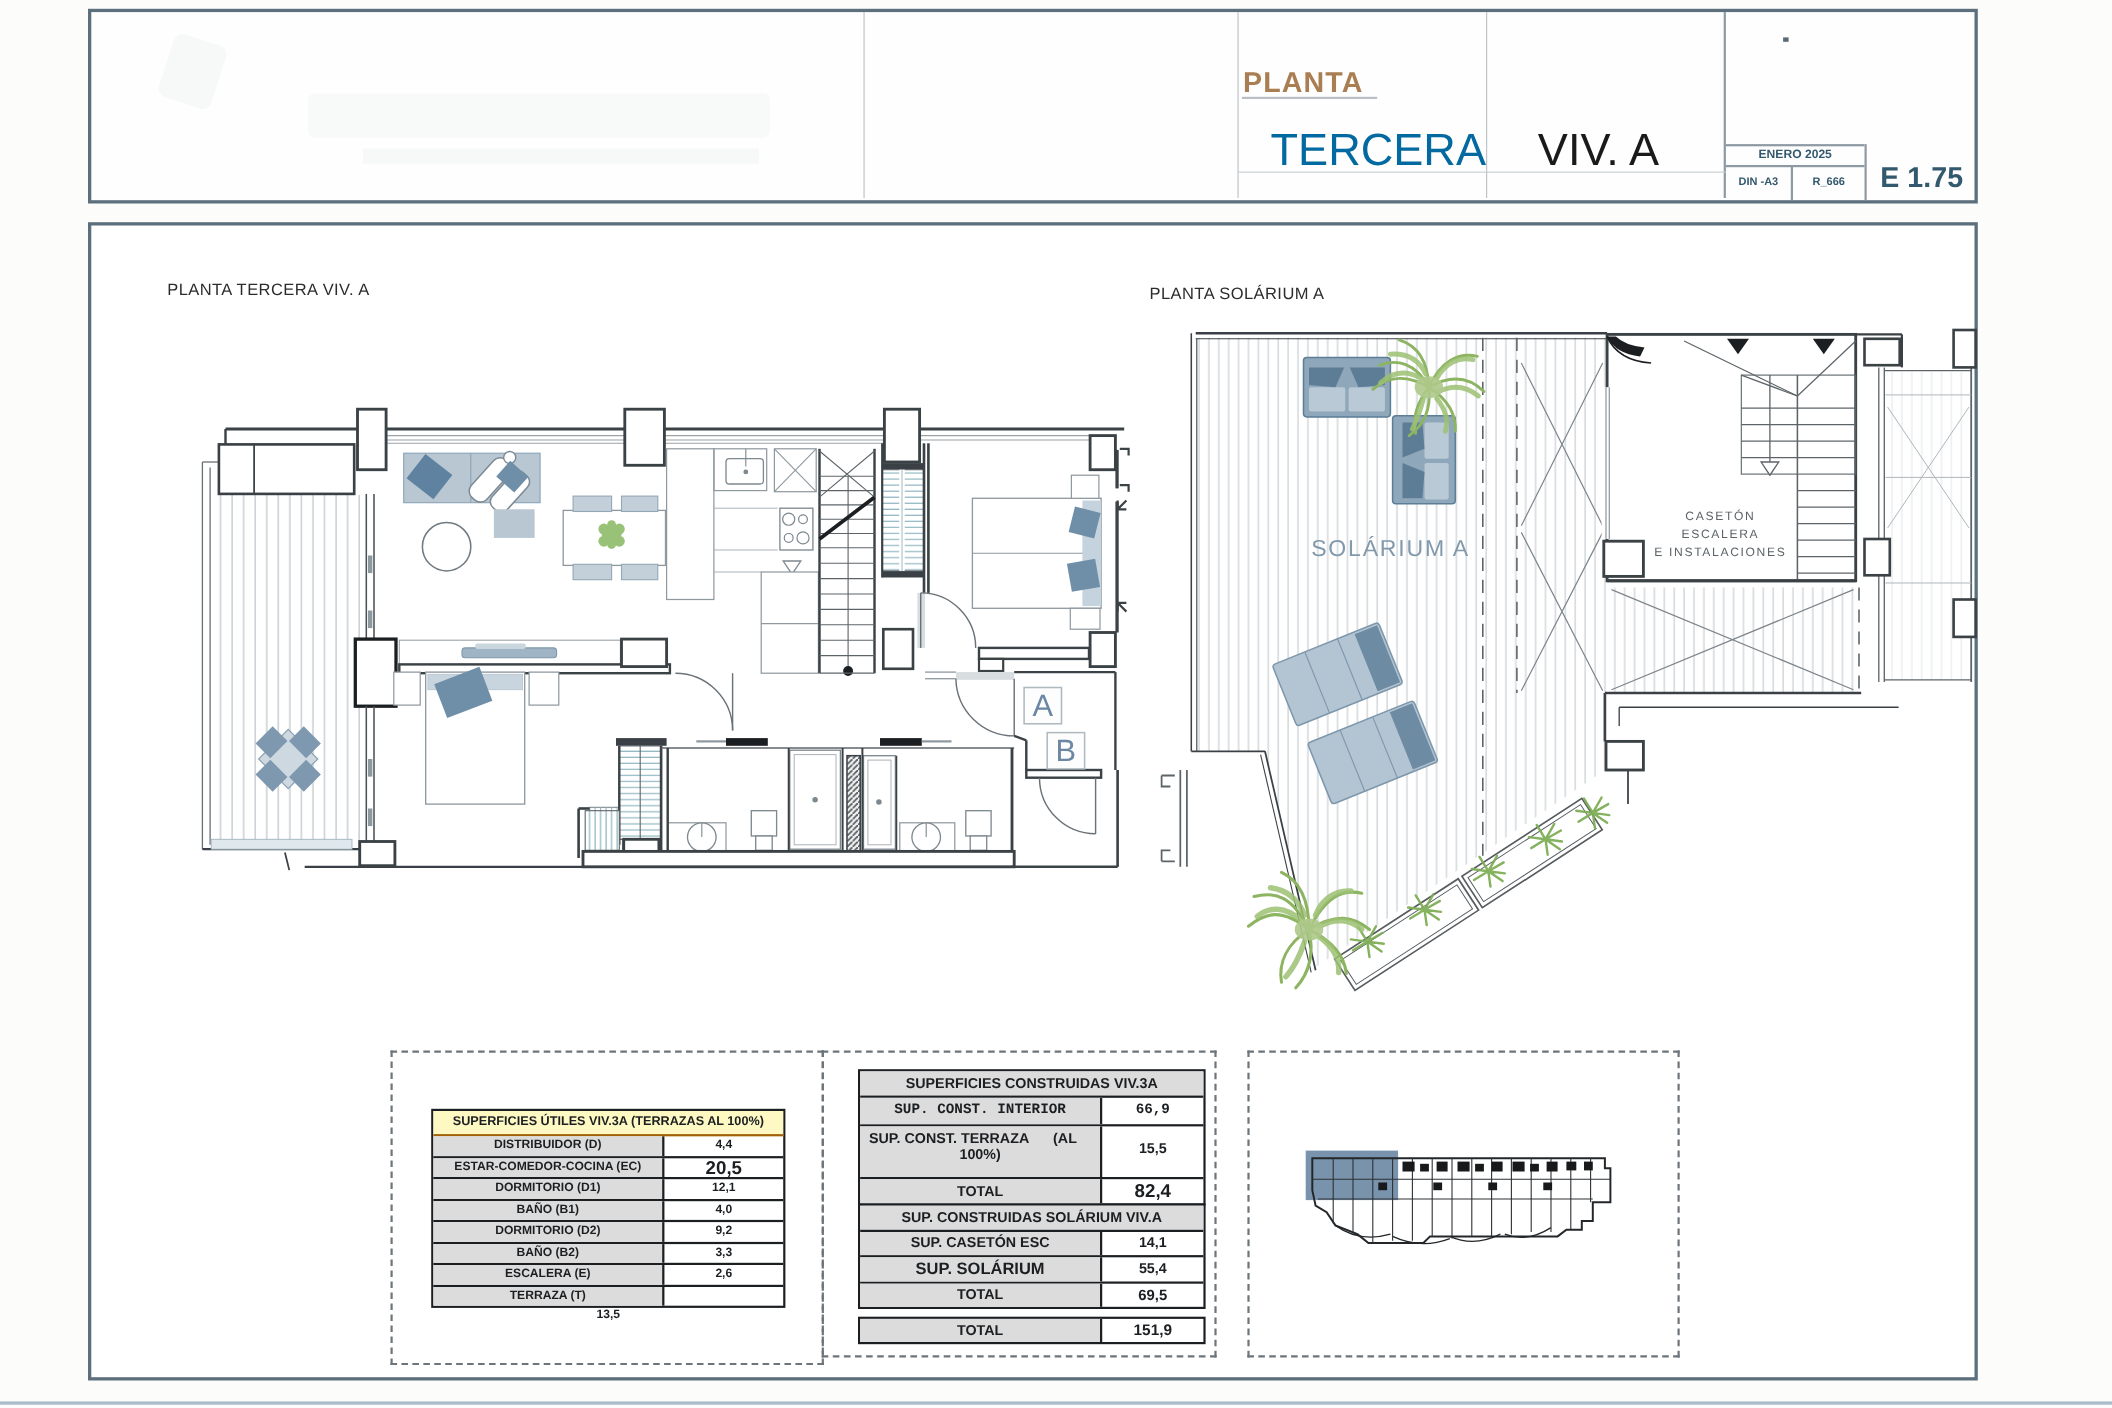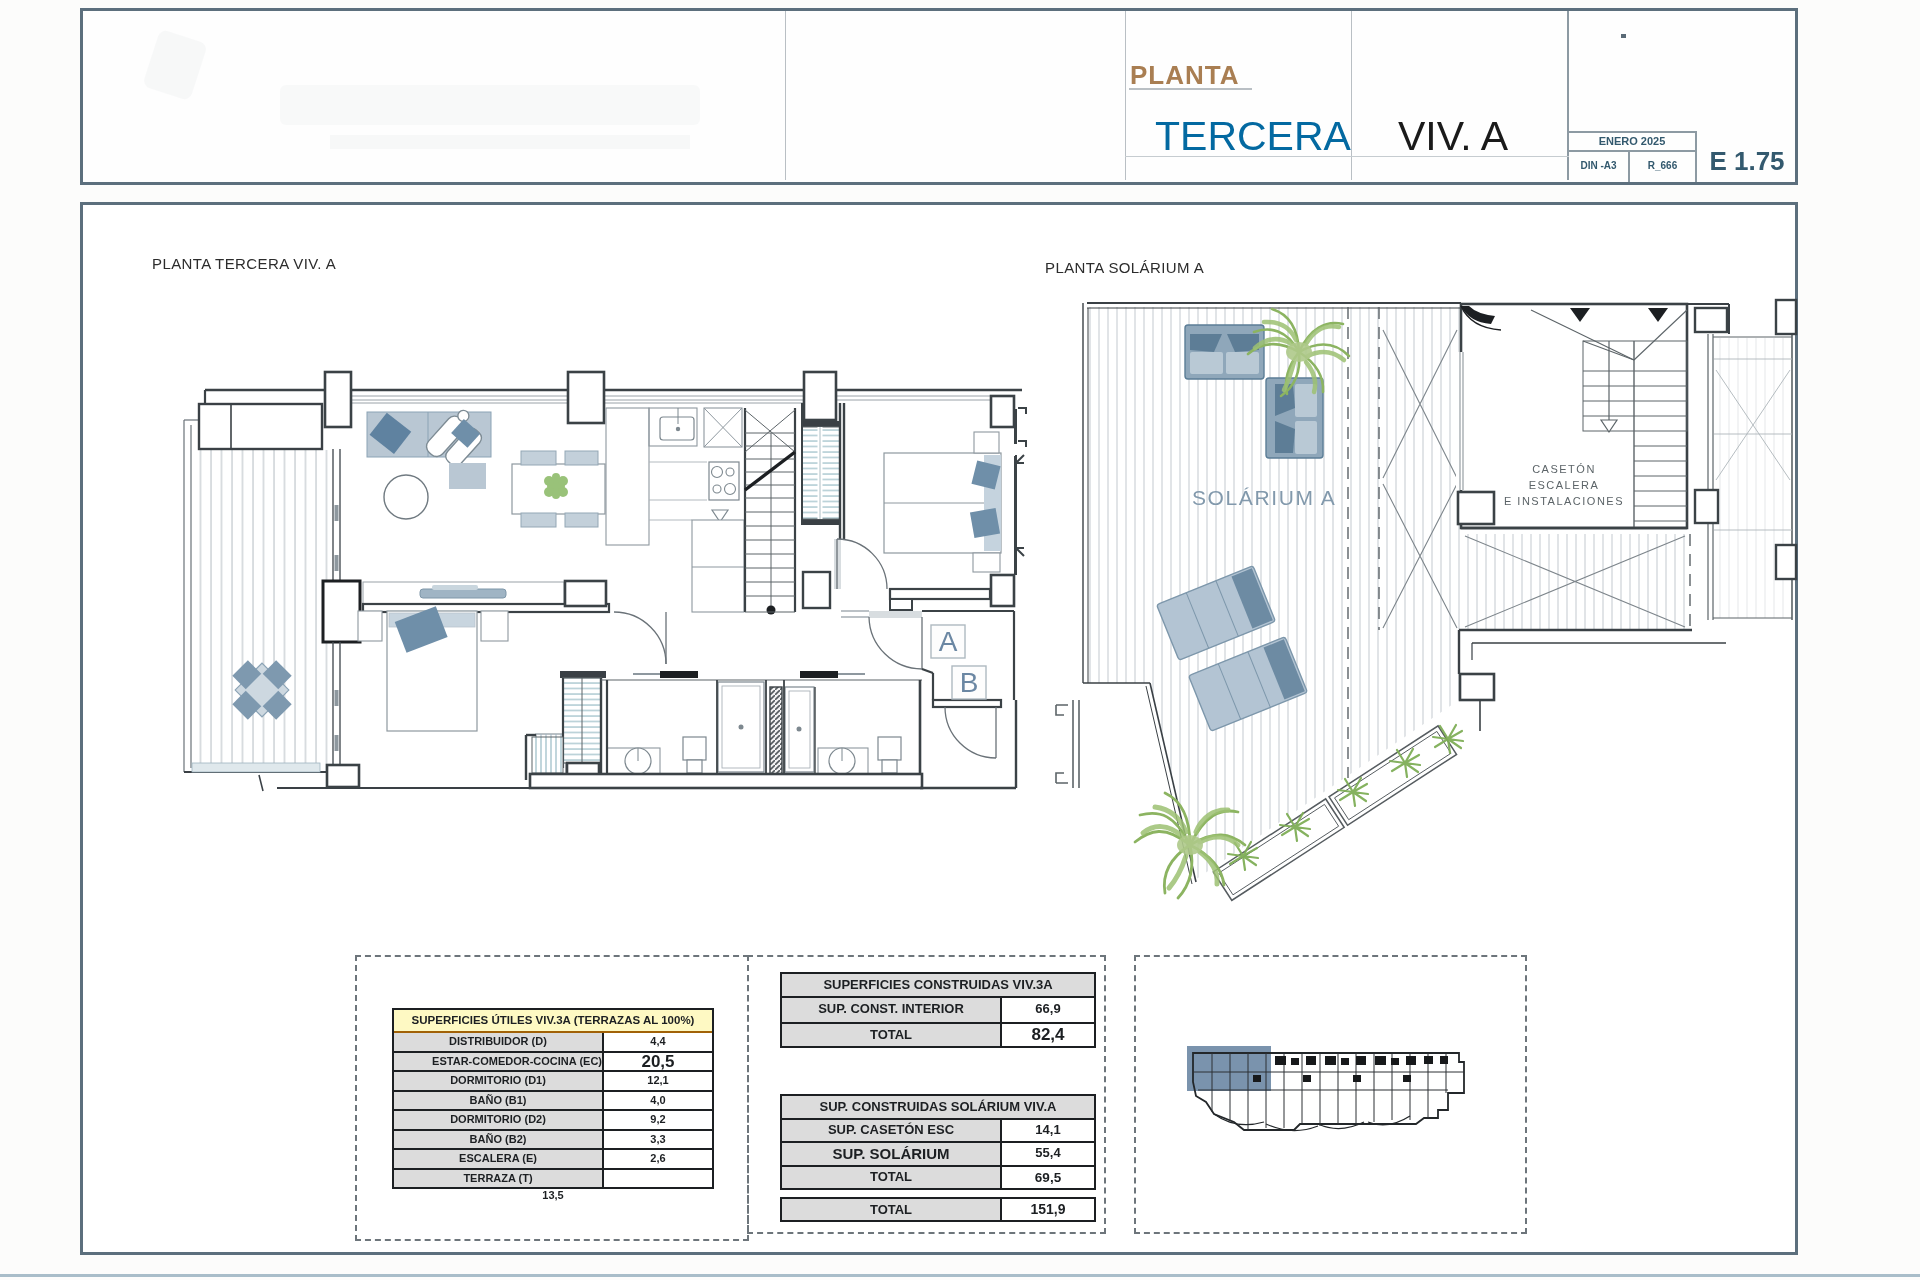--- a/index.html
+++ b/index.html
@@ -716,21 +716,21 @@
 
 <div class="abs" style="left:1134px;top:955px;width:389px;height:275px;border:2.5px dashed #6d757b;"></div>
 
 <div class="abs" style="left:392px;top:1008px;width:318px;border:2.5px solid #1c1f22;font-weight:bold;color:#1c1f22;">
   <div style="height:21px;background:#fef9c3;border-bottom:2px solid #a16207;text-align:center;font-size:11.5px;line-height:21px;">SUPERFICIES ÚTILES VIV.3A (TERRAZAS AL 100%)</div>
   <div style="display:flex;height:17.5px;border-bottom:2px solid #1c1f22;">
       <div style="width:208px;background:#dcdcdc;border-right:2px solid #1c1f22;text-align:center;font-size:11px;line-height:17.5px;">DISTRIBUIDOR (D)</div>
       <div style="flex:1;text-align:center;font-size:11px;line-height:17.5px;">4,4</div>
     </div>
   <div style="display:flex;height:17.5px;border-bottom:2px solid #1c1f22;">
-      <div style="width:208px;background:#dcdcdc;border-right:2px solid #1c1f22;text-align:right;font-size:11px;line-height:17.5px;">ESTAR-COMEDOR-COCINA (EC)</div>
+      <div style="width:208px;background:#dcdcdc;border-right:2px solid #1c1f22;text-align:center;font-size:11px;line-height:17.5px;">ESTAR-COMEDOR-COCINA (EC)</div>
       <div style="flex:1;text-align:center;font-size:17px;line-height:17.5px;">20,5</div>
     </div>
   <div style="display:flex;height:17.5px;border-bottom:2px solid #1c1f22;">
       <div style="width:208px;background:#dcdcdc;border-right:2px solid #1c1f22;text-align:center;font-size:11px;line-height:17.5px;">DORMITORIO (D1)</div>
       <div style="flex:1;text-align:center;font-size:11px;line-height:17.5px;">12,1</div>
     </div>
   <div style="display:flex;height:17.5px;border-bottom:2px solid #1c1f22;">
       <div style="width:208px;background:#dcdcdc;border-right:2px solid #1c1f22;text-align:center;font-size:11px;line-height:17.5px;">BAÑO (B1)</div>
       <div style="flex:1;text-align:center;font-size:11px;line-height:17.5px;">4,0</div>
     </div>
@@ -747,23 +747,27 @@
       <div style="flex:1;text-align:center;font-size:11px;line-height:17.5px;">2,6</div>
     </div>
   <div style="display:flex;height:17.5px;flex-direction:column;">
       <div style="width:208px;background:#dcdcdc;border-right:2px solid #1c1f22;text-align:center;font-size:11px;line-height:17.5px;">TERRAZA (T)</div>
       <div style="flex:1;text-align:center;font-size:11px;line-height:17.5px;">13,5</div>
     </div>
 </div>
 
 <div class="abs" style="left:780px;top:972px;width:312px;border:2.5px solid #1c1f22;font-weight:bold;color:#1c1f22;">
   <div style="height:22px;background:#dcdcdc;border-bottom:2.5px solid #1c1f22;text-align:center;font-size:13px;line-height:22px;">SUPERFICIES CONSTRUIDAS VIV.3A</div>
-  <div style="display:flex;height:24px;border-bottom:2.5px solid #1c1f22;">
+  <div style="display:flex;height:24px;border-bottom:2.5px solid #1c1f22;font-family:Liberation Mono, monospace;">
       <div style="width:218px;background:#dcdcdc;border-right:2.5px solid #1c1f22;text-align:center;font-size:13px;line-height:22px;">SUP. CONST. INTERIOR</div>
       <div style="flex:1;text-align:center;font-size:13px;line-height:22px;">66,9</div>
+    </div>
+  <div style="display:flex;height:46px;border-bottom:2.5px solid #1c1f22;">
+      <div style="width:218px;background:#dcdcdc;border-right:2.5px solid #1c1f22;font-size:13px;padding-top:3px;"><span style="display:inline-block;width:100%;text-align:justify;padding:0 8px;box-sizing:border-box;">SUP. CONST. TERRAZA&nbsp;&nbsp;&nbsp;&nbsp;&nbsp;&nbsp;(AL</span><span style="display:block;text-align:center;">100%)</span></div>
+      <div style="flex:1;text-align:center;font-size:13px;line-height:40px;">15,5</div>
     </div>
   <div style="display:flex;height:22px;">
       <div style="width:218px;background:#dcdcdc;border-right:2.5px solid #1c1f22;text-align:center;font-size:13px;line-height:22px;">TOTAL</div>
       <div style="flex:1;text-align:center;font-size:17px;line-height:22px;">82,4</div>
     </div>
 </div>
 
 <div class="abs" style="left:780px;top:1094px;width:312px;border:2.5px solid #1c1f22;font-weight:bold;color:#1c1f22;">
   <div style="height:22px;background:#dcdcdc;border-bottom:2.5px solid #1c1f22;text-align:center;font-size:13px;line-height:22px;">SUP. CONSTRUIDAS SOLÁRIUM VIV.A</div>
   <div style="display:flex;height:21px;border-bottom:2.5px solid #1c1f22;">

